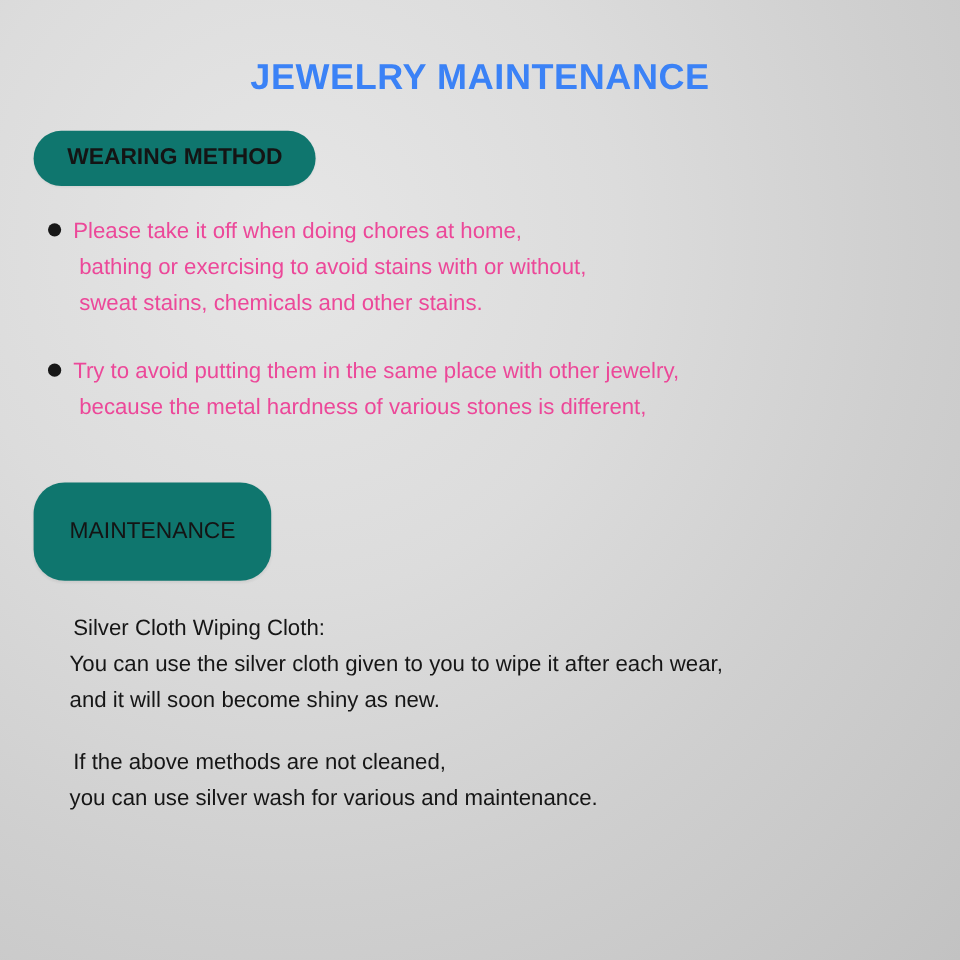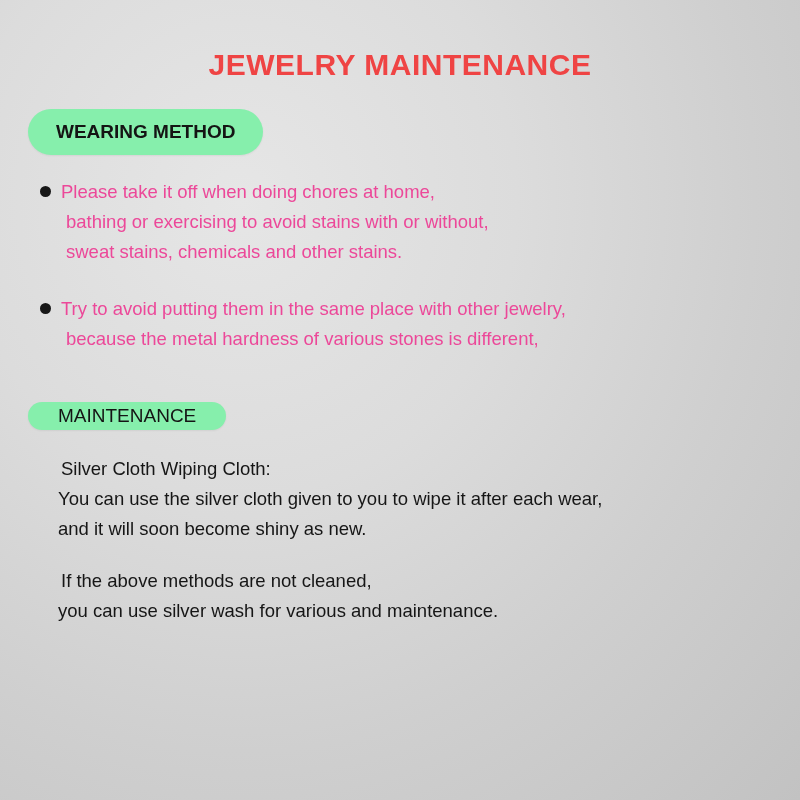--- a/index.html
+++ b/index.html
@@ -19,36 +19,36 @@
     position: absolute;
     inset: 0;
     padding: 0;
   }
   .title {
     text-align: center;
     font-size: 30px;
     font-weight: bold;
     letter-spacing: 0.5px;
     margin: 48px 0 0 0;
-    color: #ef4444;
+    color: #3b82f6;
   }
   .pill {
     display: inline-block;
-    background: #86efac;
+    background: #0f766e;
     border-radius: 26px;
     padding: 12px 28px;
     font-size: 19px;
     font-weight: bold;
     color: #141414;
     box-shadow: 0 1px 2px rgba(0,0,0,0.06);
   }
   .pill.light {
     font-weight: normal;
     font-size: 19px;
-    padding: 3px 30px;
+    padding: 30px 30px;
   }
   .section-head {
     margin: 27px 0 0 28px;
   }
   .section-head.second {
     margin-top: 48px;
   }
   .bullets {
     margin: 22px 0 0 0;
     padding: 0;

